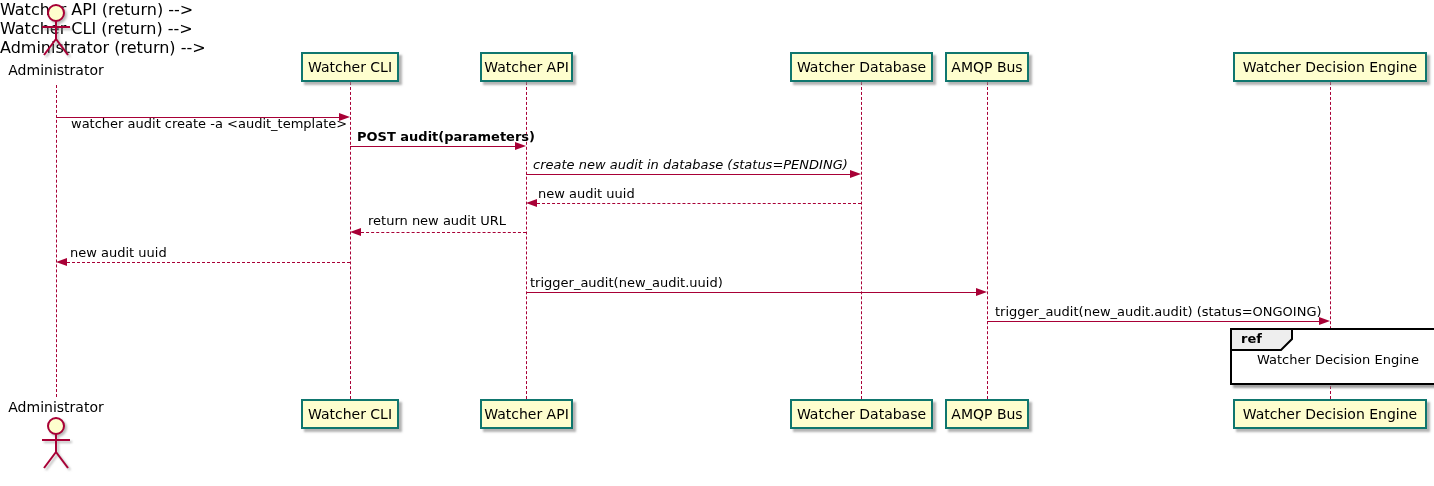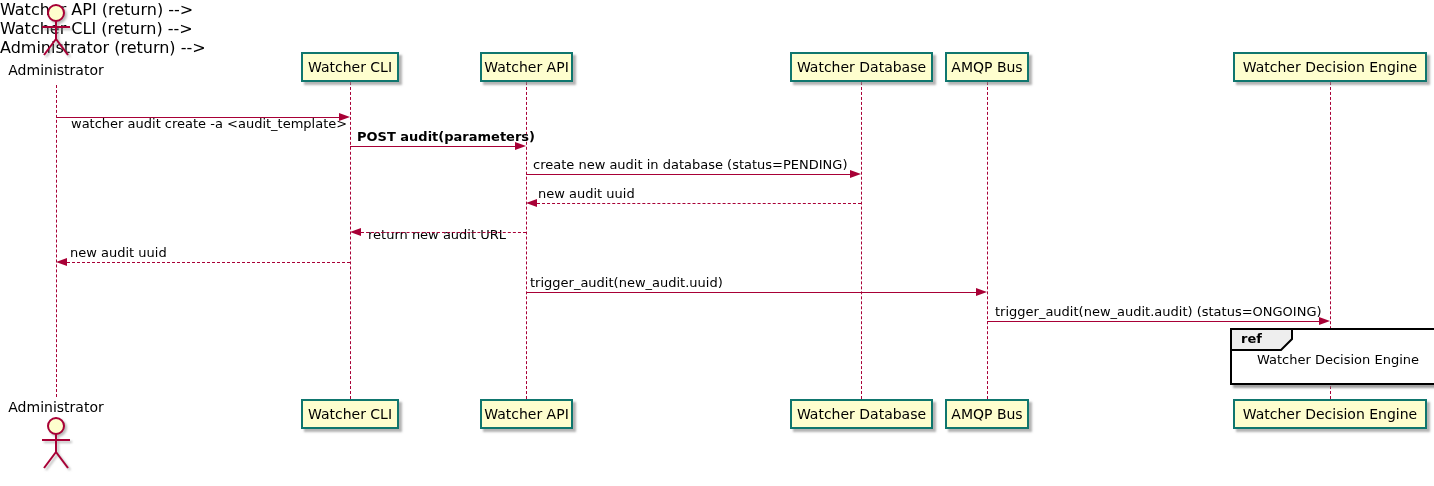--- a/index.html
+++ b/index.html
@@ -135,35 +135,35 @@
 
   
   <div>
     <div class="msg-label" style="left:357px;top:129px;font-weight:bold;">POST audit(parameters)</div>
     <div class="msg-line solid" style="left:350px;top:146px;width:166px;"></div>
     <div class="arrow-r" style="left:515px;top:142px;"></div>
   </div>
 
   
   <div>
-    <div class="msg-label" style="left:533px;top:157px;">create new audit in database (status=PENDING)</div>
+    <div class="msg-label" style="left:533px;top:157px;font-style:italic;">create new audit in database (status=PENDING)</div>
     <div class="msg-line solid" style="left:526px;top:174px;width:325px;"></div>
     <div class="arrow-r" style="left:850px;top:170px;"></div>
   </div>
 
    Watcher API (return) --&gt;
   <div>
     <div class="msg-label" style="left:538px;top:186px;">new audit uuid</div>
     <div class="msg-line dashed" style="left:537px;top:203px;width:324px;"></div>
     <div class="arrow-l" style="left:526px;top:199px;"></div>
   </div>
 
    Watcher CLI (return) --&gt;
   <div>
-    <div class="msg-label" style="left:368px;top:227px;">return new audit URL</div>
+    <div class="msg-label" style="left:368px;top:213px;">return new audit URL</div>
     <div class="msg-line dashed" style="left:361px;top:232px;width:165px;"></div>
     <div class="arrow-l" style="left:350px;top:228px;"></div>
   </div>
 
    Administrator (return) --&gt;
   <div>
     <div class="msg-label" style="left:70px;top:245px;">new audit uuid</div>
     <div class="msg-line dashed" style="left:67px;top:262px;width:283px;"></div>
     <div class="arrow-l" style="left:56px;top:258px;"></div>
   </div>

